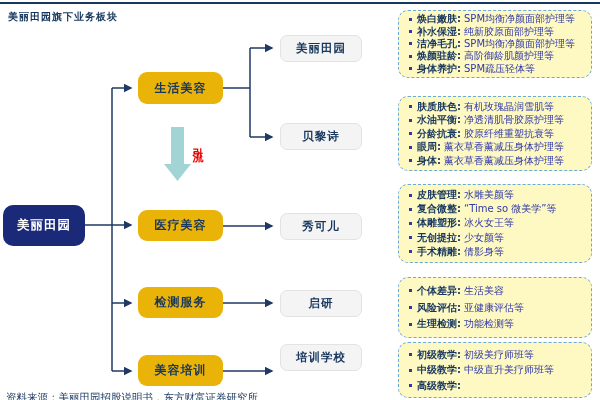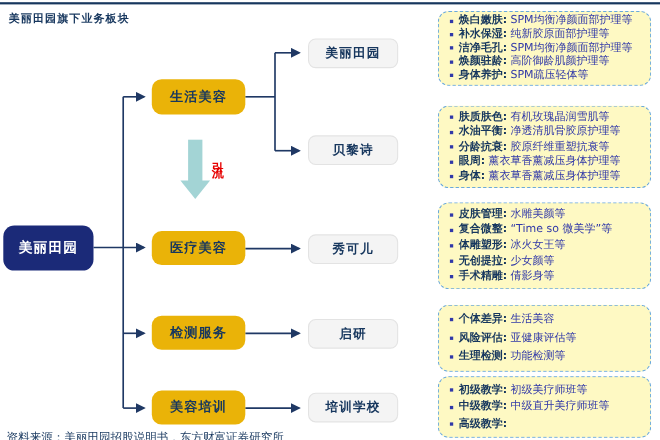--- a/index.html
+++ b/index.html
@@ -18,21 +18,21 @@
   .mid-0{top:72px;height:32px;}
   .mid-1{top:210px;}
   .mid-2{top:287px;font-family:Liberation Serif, serif;}
   .mid-3{top:355px;}
   .brand{left:280px;width:82px;height:27px;background:#f4f4f4;border:1px solid #e3e3e3;
          font-size:11.5px;border-radius:7px;letter-spacing:1px;}
   .brand-0{top:35px;}
   .brand-1{top:123px;}
   .brand-2{top:213px;}
   .brand-3{top:290px;}
-  .brand-4{top:357px;}
+  .brand-4{top:344px;}
   .detail{position:absolute;left:398px;width:194px;border:1.5px dashed #6aa9dc;border-radius:10px;
           display:flex;flex-direction:column;justify-content:space-evenly;
           padding:2px 4px 2px 9px;box-sizing:border-box;background:#fef9c3;}
   .d-0{top:10px;height:68px;}
   .d-1{top:96px;height:75px;}
   .d-2{top:184px;height:79px;}
   .d-3{top:277px;height:61px;}
   .d-4{top:342px;height:56px;}
   .item{display:flex;align-items:center;font-size:10px;line-height:1.2;white-space:nowrap;}
   .dot{width:3px;height:3px;background:#3038a8;margin:0 5px 0 1px;flex:none;}

